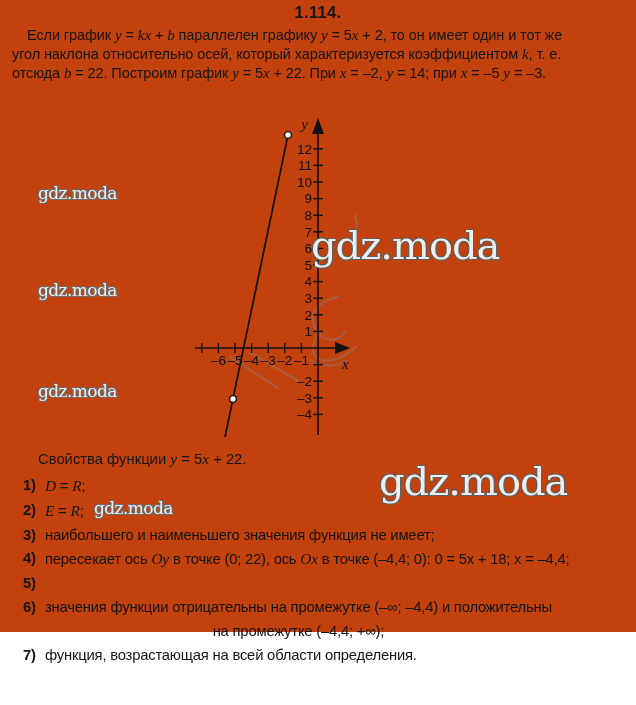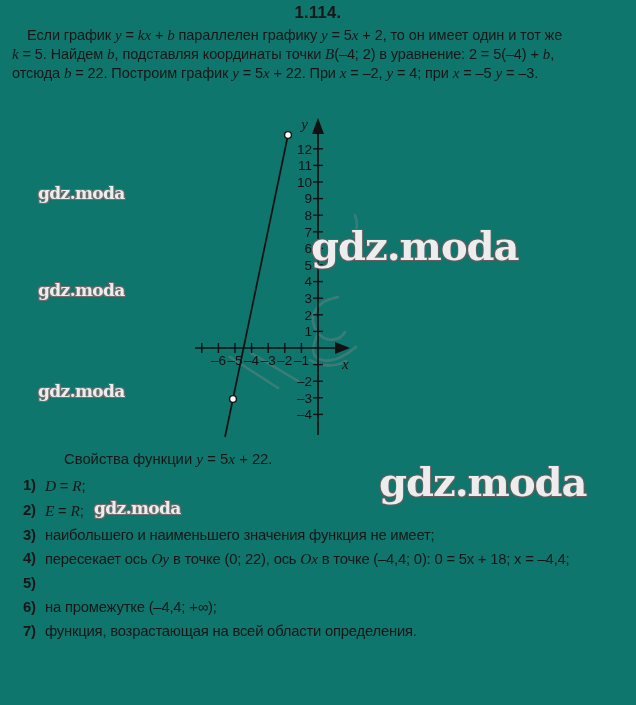--- a/index.html
+++ b/index.html
@@ -1,53 +1,53 @@
 <!DOCTYPE html>
 <html><head>
 <meta charset="utf-8">
 <style>
   html,body{margin:0;padding:0;}
   body{width:636px;height:705px;overflow:hidden;background:#fff;}
-  .page{position:relative;width:636px;height:705px;background:#0f766e;
+  .page{position:relative;width:636px;height:632px;background:#c2410c;
         font-family:"Liberation Sans",sans-serif;color:#161616;}
   .title{position:absolute;top:3px;left:0;width:636px;text-align:center;
          font-size:16.5px;font-weight:bold;letter-spacing:0.3px;}
   .para{position:absolute;left:12px;top:26px;font-size:14.5px;line-height:19.2px;
         letter-spacing:-0.1px;}
   .pline{white-space:nowrap;}
   .pline.indent{padding-left:15px;}
   .it{font-style:italic;font-family:"Liberation Serif",serif;font-size:1.04em;}
   .graph{position:absolute;left:150px;top:115px;}
   .tk{font:13.5px "Liberation Sans",sans-serif;fill:#111;}
   .axl{font:italic 15px "Liberation Serif",serif;fill:#111;}
-  .wm{position:absolute;font-family:"DejaVu Serif",serif;font-weight:bold;
+  .wm{position:absolute;font-family:"DejaVu Serif",serif;font-weight:normal;
       white-space:nowrap;color:#ededed;
       text-shadow:-1px -1px 0 #5f5f5f,1px -1px 0 #5f5f5f,-1px 1px 0 #5f5f5f,1px 1px 0 #5f5f5f;}
   .wm-sm{font-size:17px;letter-spacing:-0.6px;
       text-shadow:-1px -1px 0 #6e6e6e,1px -1px 0 #6e6e6e,-1px 1px 0 #6e6e6e,1px 1px 0 #6e6e6e;}
   .wm-lg{font-size:40px;letter-spacing:-1px;}
-  .heading{position:absolute;left:64px;top:450px;font-size:14.8px;white-space:nowrap;}
+  .heading{position:absolute;left:38px;top:450px;font-size:14.8px;white-space:nowrap;}
   .plist{position:absolute;left:23px;top:474px;font-size:14.8px;line-height:23.8px;
          letter-spacing:-0.2px;}
   .row{display:flex;}
   .num{width:22px;flex:none;font-weight:bold;}
   .txt{flex:none;text-align:center;}
   .tline{display:block;white-space:nowrap;}
 </style>
 </head>
 <body>
 
 <div class="page">
 
   <div class="title">1.114.</div>
 
   <div class="para">
     <div class="pline indent"><span>Если график </span><span class="it">y</span><span> = </span><span class="it">kx</span><span> + </span><span class="it">b</span><span> параллелен графику </span><span class="it">y</span><span> = 5</span><span class="it">x</span><span> + 2, то он имеет один и тот же</span></div>
-    <div class="pline"><span class="it">k</span><span> = 5. Найдем </span><span class="it">b</span><span>, подставляя координаты точки </span><span class="it">B</span><span>(–4; 2) в уравнение: 2 = 5(–4) + </span><span class="it">b</span><span>,</span></div>
-    <div class="pline"><span>отсюда </span><span class="it">b</span><span> = 22. Построим график </span><span class="it">y</span><span> = 5</span><span class="it">x</span><span> + 22. При </span><span class="it">x</span><span> = –2, </span><span class="it">y</span><span> = 4; при </span><span class="it">x</span><span> = –5 </span><span class="it">y</span><span> = –3.</span></div>
+    <div class="pline"><span>угол наклона относительно осей, который характеризуется коэффициентом </span><span class="it">k</span><span>, т. е.</span></div>
+    <div class="pline"><span>отсюда </span><span class="it">b</span><span> = 22. Построим график </span><span class="it">y</span><span> = 5</span><span class="it">x</span><span> + 22. При </span><span class="it">x</span><span> = –2, </span><span class="it">y</span><span> = 14; при </span><span class="it">x</span><span> = –5 </span><span class="it">y</span><span> = –3.</span></div>
   </div>
 
   <svg class="graph" width="350" height="325" viewBox="0 0 350 325" xmlns="http://www.w3.org/2000/svg">
 
     <g stroke="#8a8a8a" stroke-width="2.6" fill="none" opacity="0.35" stroke-linecap="round">
       <path d="M188 182 C166 186 156 202 168 218 C176 228 190 226 195 217"></path>
       <path d="M168 218 C162 232 160 242 172 245 C184 248 198 239 206 232"></path>
       <path d="M160 245 C170 252 186 252 196 246"></path>
       <path d="M80 242 L128 273"></path>
       <path d="M101 238 L148 266"></path>
@@ -155,20 +155,21 @@
       <span class="txt">
           <span class="tline"><span>пересекает ось </span><span class="it">Oy</span><span> в точке (0; 22), ось </span><span class="it">Ox</span><span> в точке (–4,4; 0): 0 = 5x + 18; x = –4,4;</span></span>
         </span>
     </div>
     <div class="row">
       <span class="num">5)</span>
     </div>
     <div class="row">
       <span class="num">6)</span>
       <span class="txt">
+        <span class="tline"><span>значения функции отрицательны на промежутке (–∞; –4,4) и положительны</span></span>
         <span class="tline"><span>на промежутке (–4,4; +∞);</span></span>
       </span>
     </div>
     <div class="row">
       <span class="num">7)</span>
       <span class="txt">
           <span class="tline"><span>функция, возрастающая на всей области определения.</span></span>
         </span>
     </div>
   </div>

